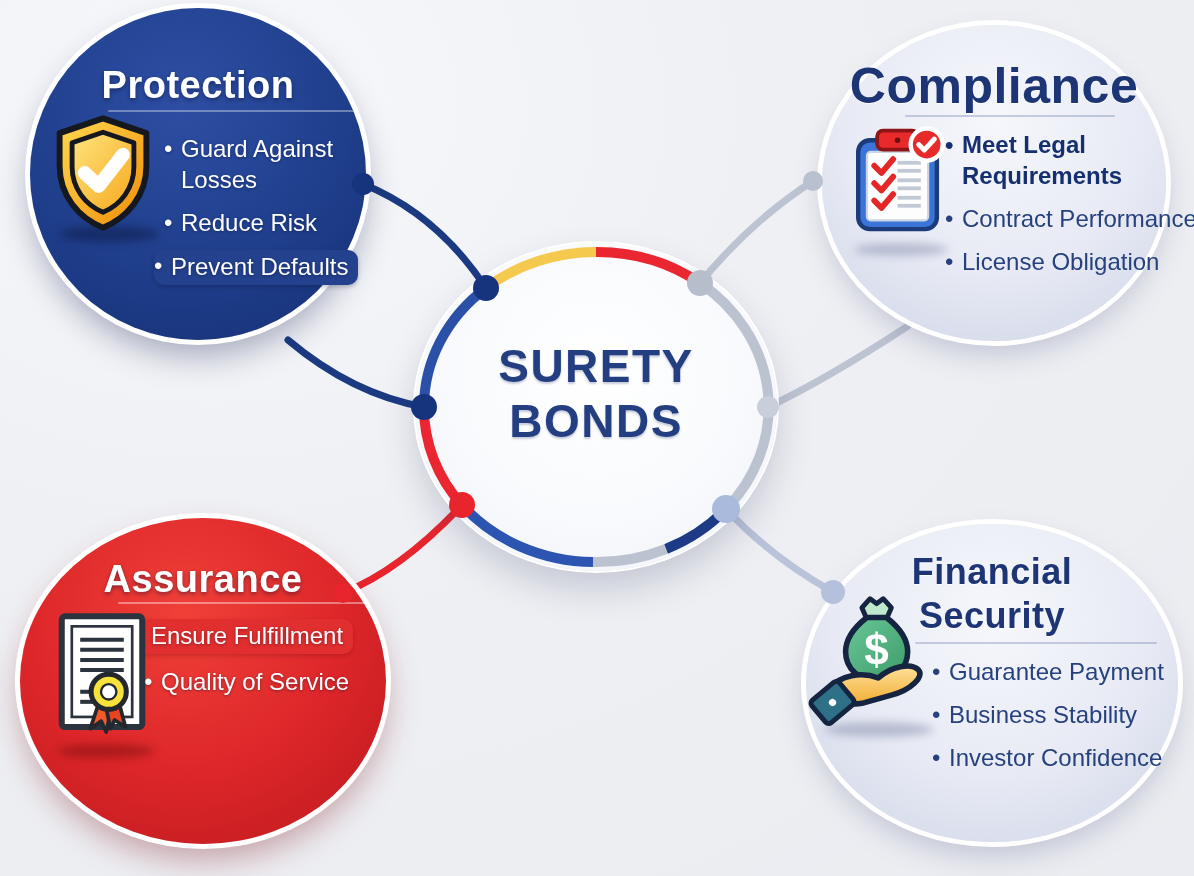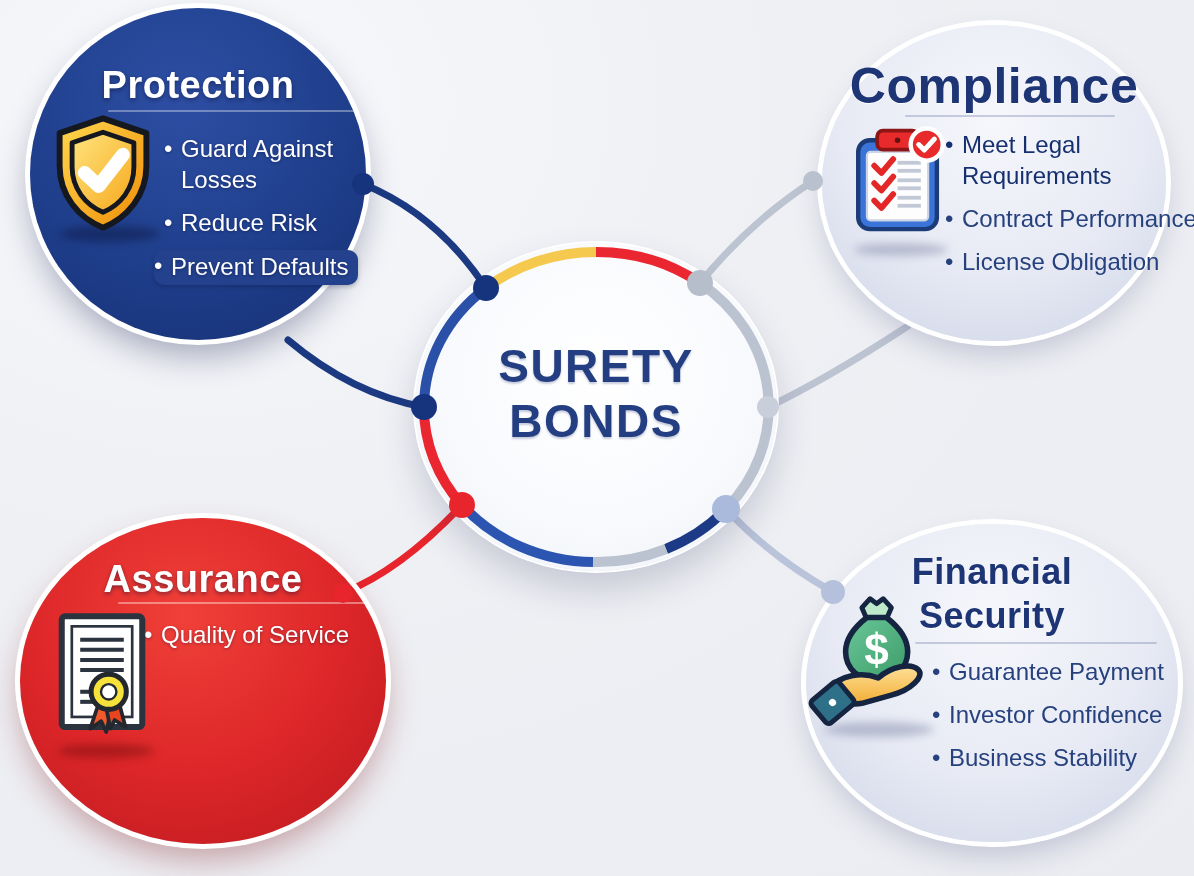--- a/index.html
+++ b/index.html
@@ -72,21 +72,21 @@
   ul.bullets { position:absolute; margin:0; padding:0; list-style:none; font-size:24px; line-height:31px; }
   ul.bullets li { position:relative; padding-left:17px; margin-bottom:12px; }
   ul.bullets li::before { content:"\2022"; position:absolute; left:0; top:0; }
   .bullets-light { color:#ffffff; text-shadow:0 1px 3px rgba(8,14,45,.40); }
   .bullets-navy  { color:#26417e; }
   .node-protection ul.bullets { left:134px; top:125px; width:212px; }
   .node-compliance ul.bullets { left:123px; top:104px; width:222px; }
   .node-assurance  ul.bullets { left:124px; top:101px; width:250px; }
   .node-financial  ul.bullets { left:126px; top:132px; width:252px; }
   li.nw { white-space:nowrap; }
-  li.strong { font-weight:normal; color:#16306f; }
+  li.strong { font-weight:bold; color:#16306f; }
   li.bubble-navy { background:#24418d; border-radius:10px; padding:1px 10px 3px 17px; margin-left:-10px; width:max-content; box-shadow:0 2px 4px rgba(8,14,45,.25); }
   li.bubble-red  { background:#e12e2e; border-radius:10px; padding:1px 10px 3px 17px; margin-left:-10px; width:max-content; box-shadow:0 2px 4px rgba(90,8,8,.25); }
 
   .center-title {
     position:absolute; left:0; top:96px; width:100%; text-align:center;
     font-size:46px; line-height:55px; font-weight:bold; letter-spacing:1.5px;
     color:#243e82; text-shadow:0 2px 2px rgba(120,130,165,.40);
   }
   .center-title span { display:block; }
 </style>
@@ -183,20 +183,21 @@
         <line x1="18" y1="35" x2="44" y2="35" stroke="#2b333f" stroke-width="2.4"></line>
         <line x1="18" y1="48" x2="28" y2="48" stroke="#2b333f" stroke-width="2.4"></line>
         <line x1="18" y1="54" x2="27" y2="54" stroke="#2b333f" stroke-width="2.4"></line>
         <path d="M29 55 L24 70 L30.5 65.5 L33.5 72 L37 56 Z" fill="#f2592b" stroke="#23282f" stroke-width="2.2" stroke-linejoin="round"></path>
         <path d="M41 54 L45 69 L38.5 64.8 L36 70 L33 55 Z" fill="#e8441f" stroke="#23282f" stroke-width="2.2" stroke-linejoin="round"></path>
         <circle cx="35" cy="48" r="10.5" fill="#f7e23c" stroke="#23282f" stroke-width="3"></circle>
         <circle cx="35" cy="48" r="4.6" fill="#ffffff" stroke="#23282f" stroke-width="1.4"></circle>
       </svg>
     </div>
     <ul class="bullets bullets-light">
+      <li class="nw bubble-red">Ensure Fulfillment</li>
       <li class="nw">Quality of Service</li>
     </ul>
   </div>
 
   <div class="node node-financial">
     <div class="node-title title-navy">Financial Security</div>
     <div class="divider"></div>
     <div class="icon-shadow"></div>
     <div class="icon-box">
       <svg viewBox="0 0 82 88">
@@ -215,22 +216,22 @@
         <text x="42" y="47" text-anchor="middle" font-size="27" font-weight="bold" fill="#ffffff" font-family="Liberation Sans, sans-serif">$</text>
         <path d="M12 62 C20 53 33 51 43 55 C51 48 63 45.5 67.5 50 C71.5 54 63 62.5 51 65.5 L33 70.5 C24 72 16.5 68.5 12 62 Z" fill="url(#gHand)" stroke="#152441" stroke-width="3.4" stroke-linejoin="round"></path>
         <g transform="rotate(-40 15 70)">
           <rect x="4" y="61" width="22" height="18" rx="2.5" fill="#2f7089" stroke="#152441" stroke-width="3"></rect>
           <circle cx="15" cy="70" r="2.2" fill="#ffffff"></circle>
         </g>
       </svg>
     </div>
     <ul class="bullets bullets-navy">
       <li class="nw">Guarantee Payment</li>
+      <li class="nw">Business Stability</li>
       <li class="nw">Investor Confidence</li>
-      <li class="nw">Business Stability</li>
     </ul>
   </div>
 
   <svg class="layer over" viewBox="0 0 1194 876">
     <g stroke-width="10" fill="none">
       <path d="M486 288 A172 155 0 0 1 596 252" stroke="#f5c84e"></path>
       <path d="M596 252 A172 155 0 0 1 700 283" stroke="#ea2630"></path>
       <path d="M700 283 A172 155 0 0 1 726 509" stroke="#bcc3d0"></path>
       <path d="M726 509 A172 155 0 0 1 666 549" stroke="#1c3a86"></path>
       <path d="M666 549 A172 155 0 0 1 593 562" stroke="#bcc3d0"></path>

